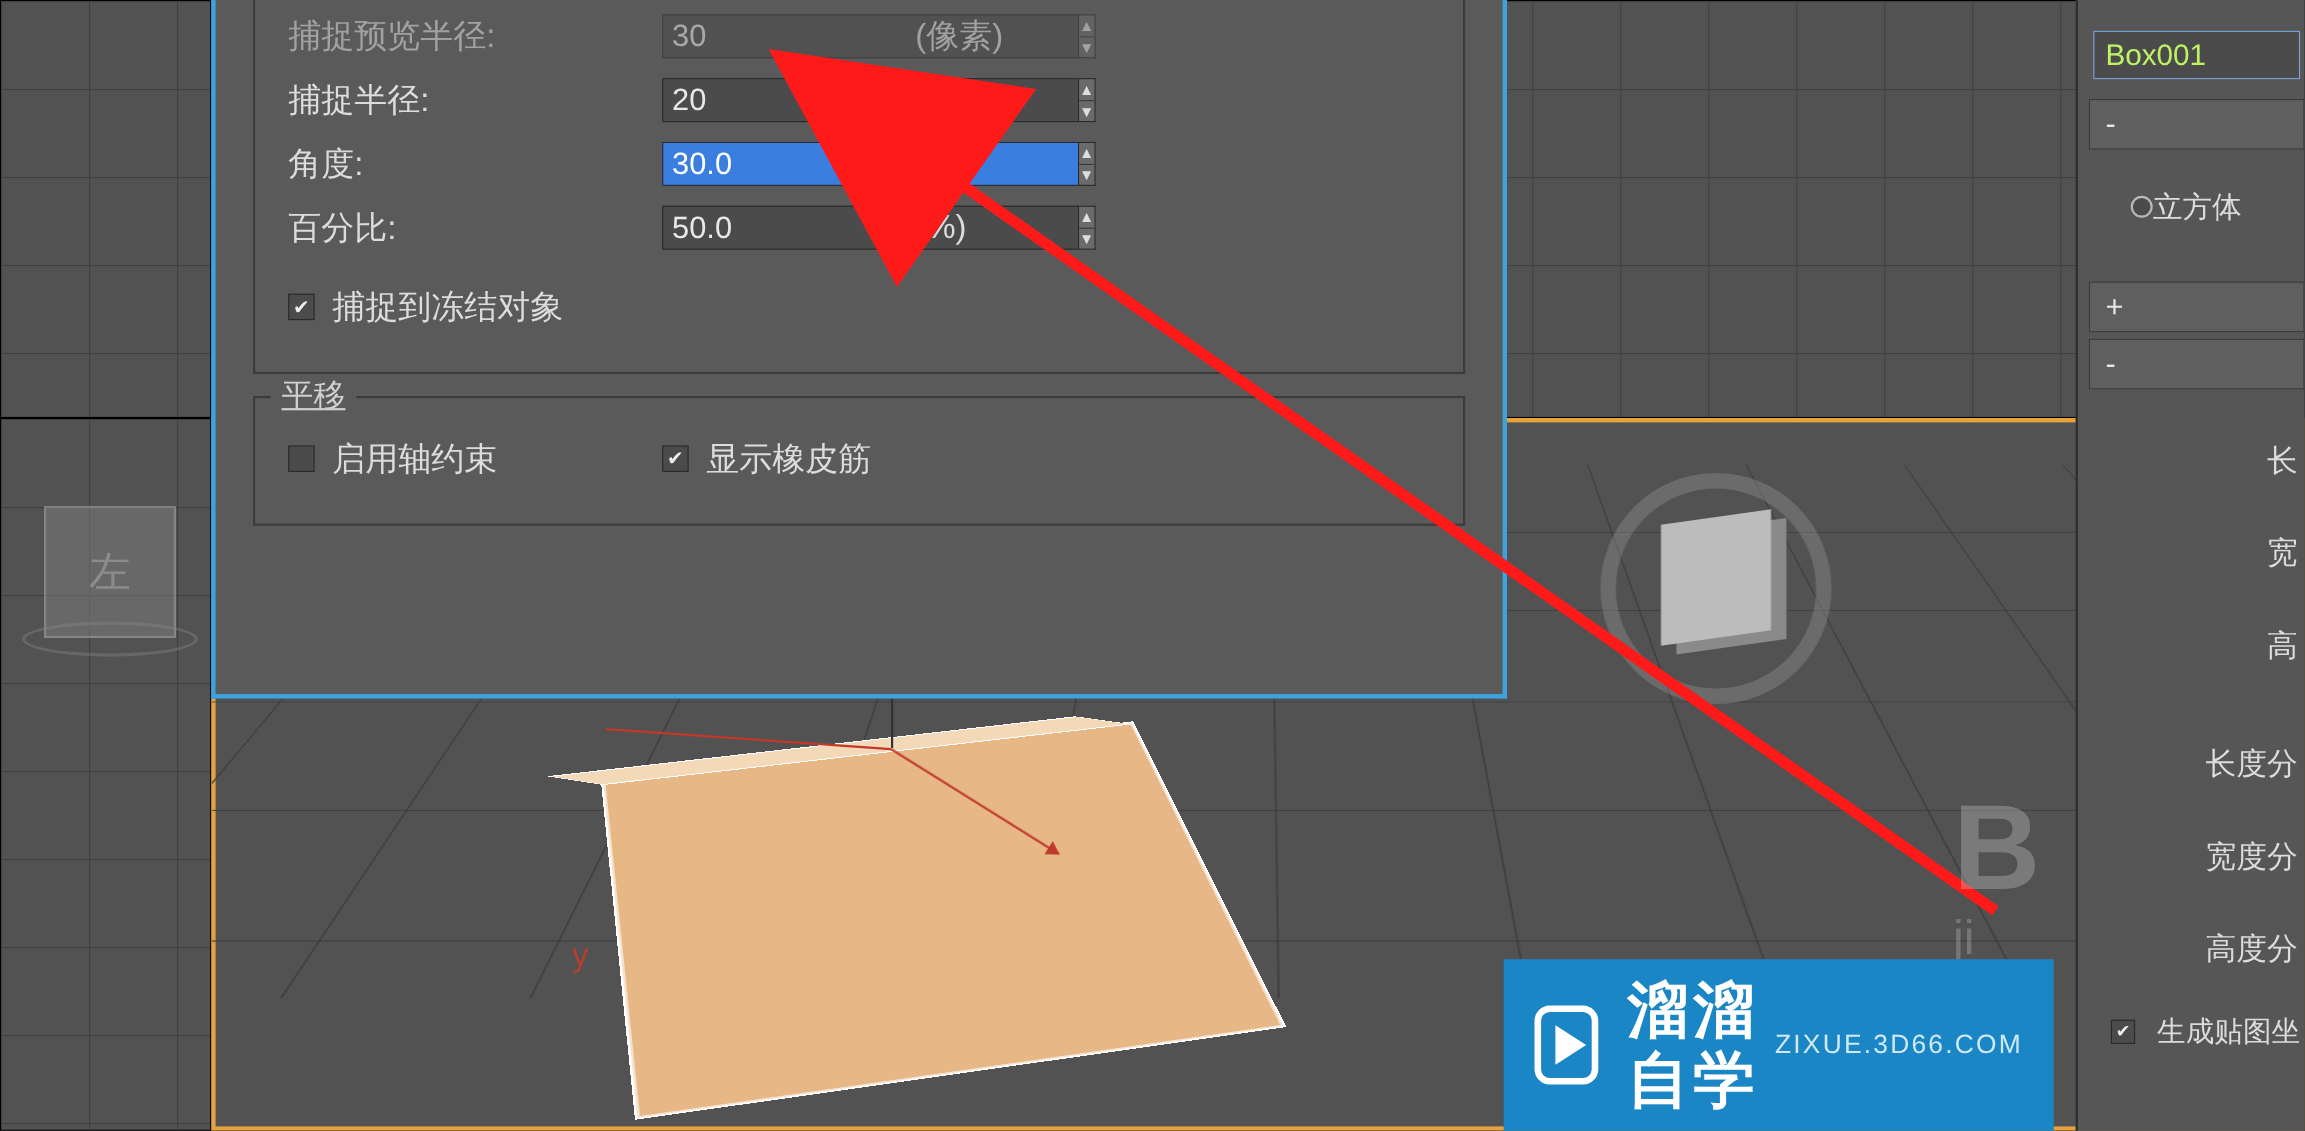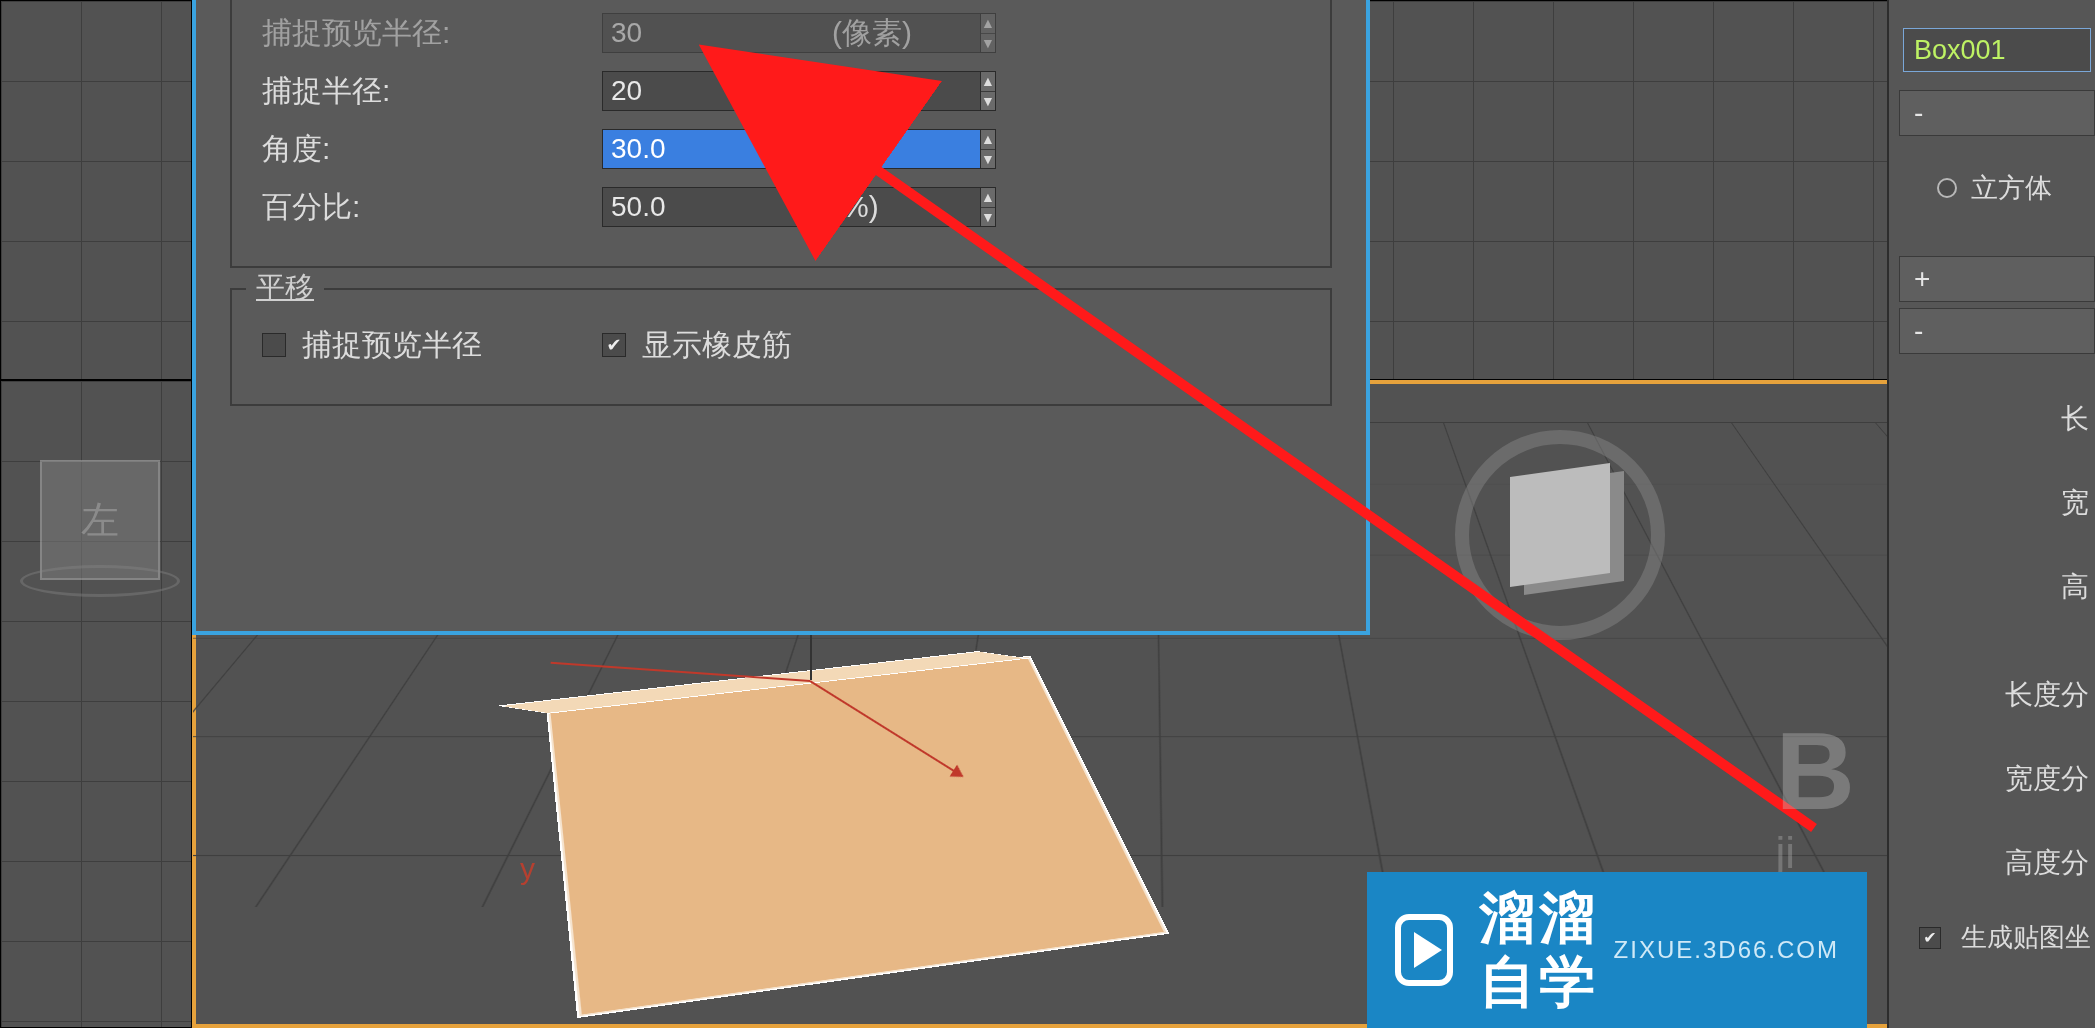--- a/index.html
+++ b/index.html
@@ -192,21 +192,21 @@
     margin: 18px 0 0 10px;
     height: 46px;
     background:#5f5f5f;
     border:1px solid #3a3a3a;
     color:#e6e6e6;
     display:flex;align-items:center;
     padding:0 14px;gap:14px;
     font-size:28px;
   }
   .radio-row{
-    display:flex;align-items:center;gap:14px;
+    display:flex;align-items:center;
     margin: 34px 0 0 48px;
     color:#dcdcdc;
   }
   .radio-dot{
     width:20px;height:20px;border-radius:50%;
     border:2px solid #b8b8b8;background:#4b4b4b;
     display:flex;align-items:center;justify-content:center;
   }
   .param-label{
     text-align:right;
@@ -336,28 +336,34 @@
       <div class="spinner">
         <input value="50.0" style="">
         <div class="btns">
             <div>▲</div>
             <div>▼</div>
           </div>
       </div>
       <span class="unit">(%)</span>
     </div>
 
+    <div class="row" style="margin-top:14px">
+      <label class="chk checked">
+        <span class="box"></span>
+        <span>捕捉到冻结对象</span>
+      </label>
+    </div>
   </div>
 
   <div class="group">
     <span class="group-title">平移</span>
     <div class="row">
       <label class="chk" style="width:340px">
         <span class="box"></span>
-        <span>捕捉预览半径</span>
+        <span>启用轴约束</span>
       </label>
       <label class="chk checked">
         <span class="box"></span>
         <span>显示橡皮筋</span>
       </label>
     </div>
   </div>
 </div>
 
 <svg class="arrow" width="2095" height="1028">

